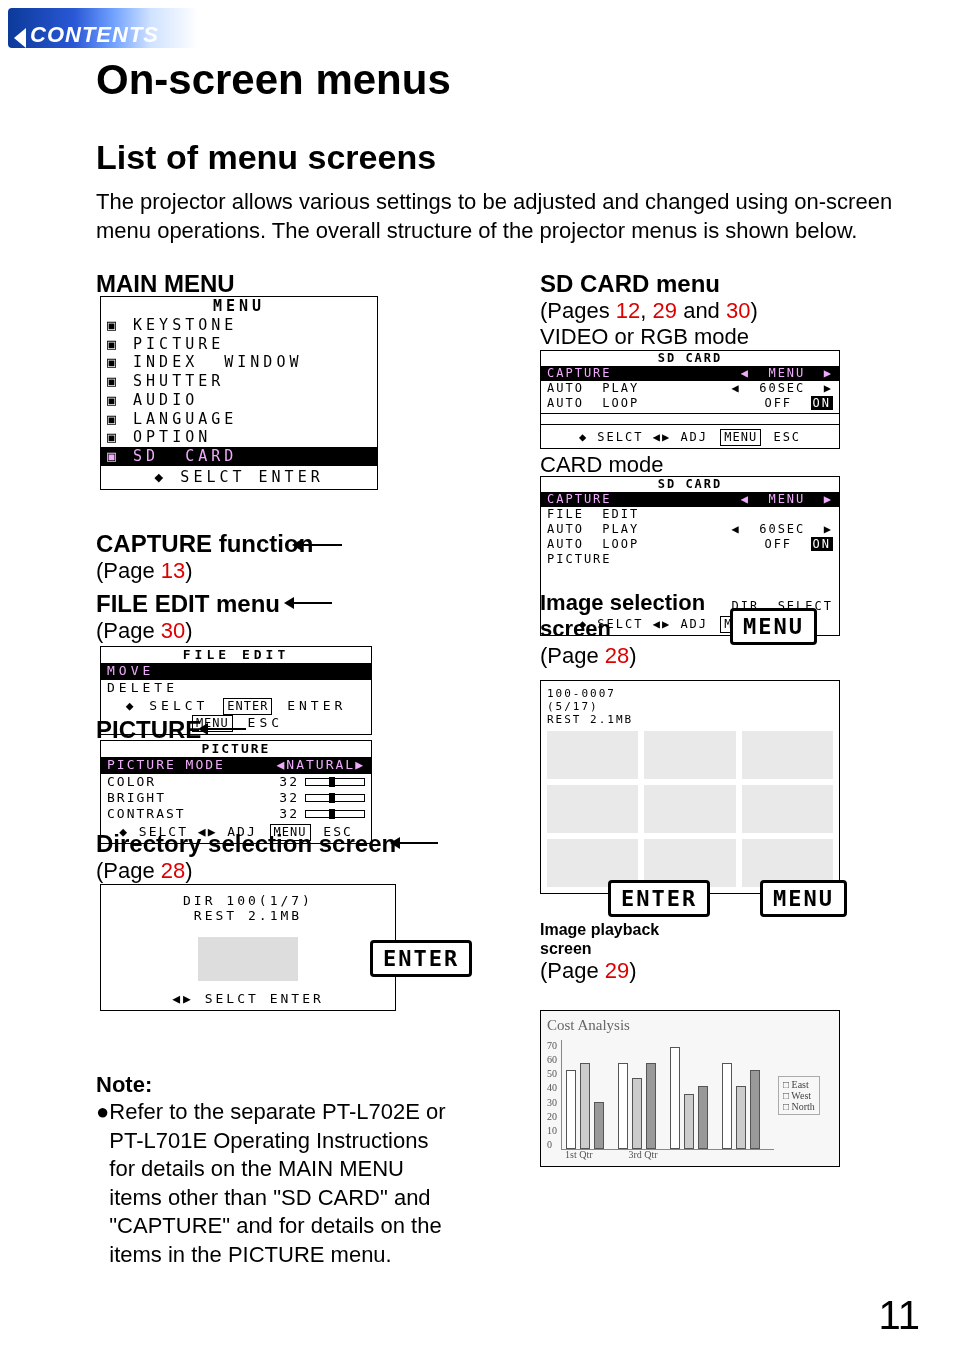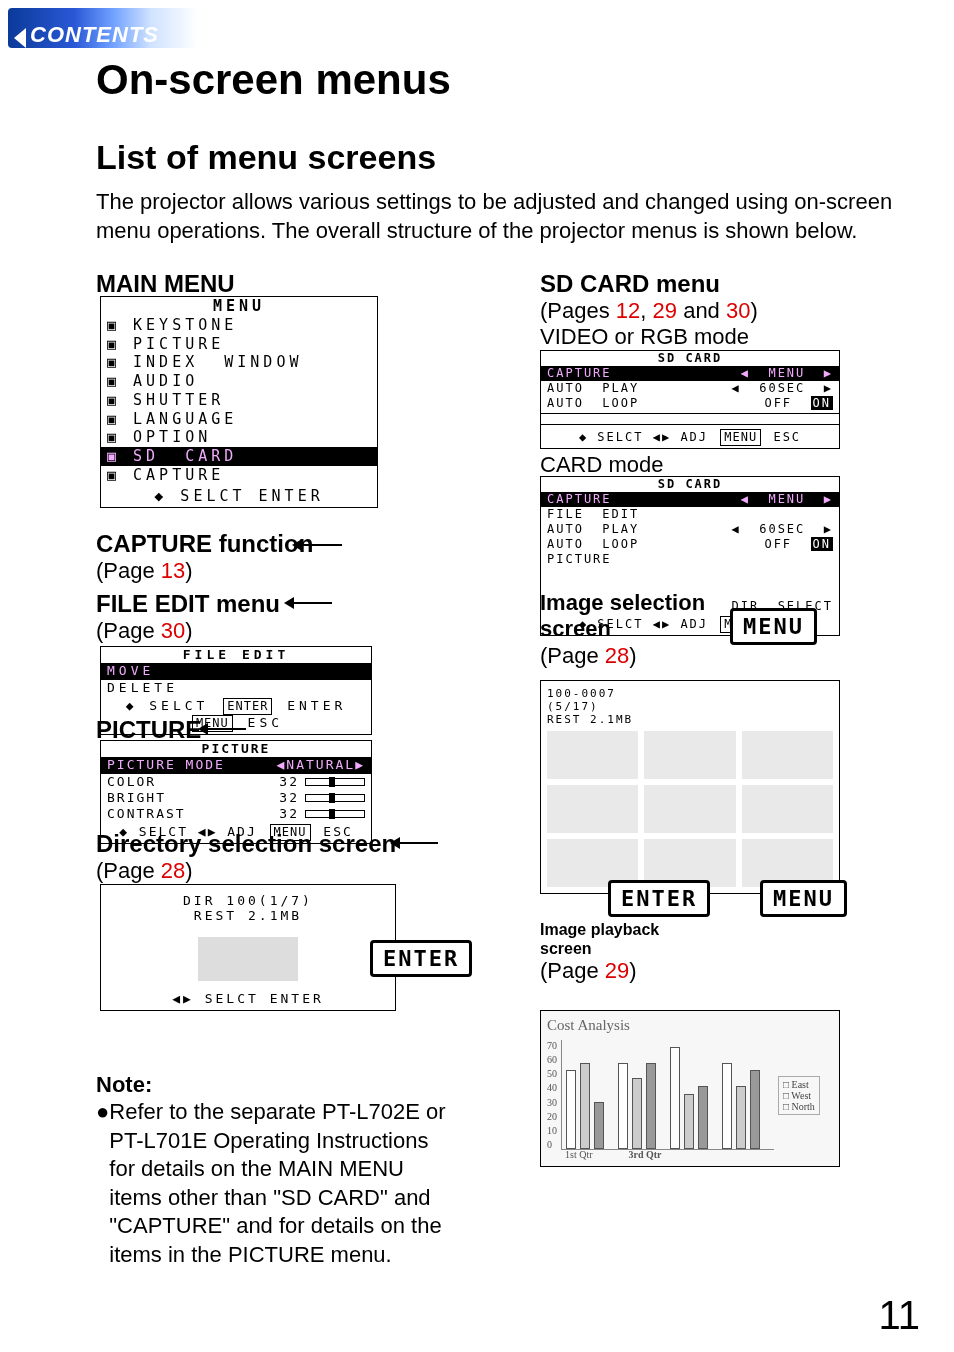--- a/index.html
+++ b/index.html
@@ -135,26 +135,25 @@
 
 <div class="panel" style="top:270px;left:96px;">
   <span class="label">MAIN MENU</span>
 </div>
 <div class="panel menu-box" style="top:296px;left:100px;width:278px;">
   <div class="menu-title">MENU</div>
   <div id="main-menu-items">
       <div class="row">▣ KEYSTONE</div>
       <div class="row">▣ PICTURE</div>
       <div class="row">▣ INDEX  WINDOW</div>
+      <div class="row">▣ SHUTTER</div>
       <div class="row">▣ AUDIO</div>
-      <div class="row">▣ SHUTTER</div>
       <div class="row">▣ LANGUAGE</div>
       <div class="row">▣ OPTION</div>
       <div class="row inverted">▣ SD  CARD</div>
-      <div class="row">▣ CAPTURE</div>
     </div>
   <div class="sel-row">
     ◆ <span>SELCT      ENTER</span>
   </div>
 </div>
 
 <div class="panel" style="top:530px;left:96px;">
   <span class="label">CAPTURE function</span>
   <div class="pageref"><span>(Page </span><span class="red">13</span><span>)</span></div>
 </div>
@@ -316,21 +315,21 @@
         <div style="width: 6px;"></div>
       </div>
     <div class="legend" id="chart-legend">
         <div>□ East</div>
         <div>□ West</div>
         <div>□ North</div>
       </div>
   </div>
   <div class="xax" id="chart-xax">
       <div style="line-height: 1;">1st Qtr</div>
-      <div style="line-height: 1; font-weight: bold;">3rd Qtr</div>
+      <div style="line-height: 1;">3rd Qtr</div>
     </div>
 </div>
 
 <div class="pagenum">11</div>
 
 <div class="line arrow-l" style="top:544px;left:300px;width:42px;height:2px;"></div>
 <div class="line arrow-l" style="top:602px;left:292px;width:40px;height:2px;"></div>
 <div class="line arrow-l" style="top:728px;left:206px;width:40px;height:2px;"></div>
 <div class="line arrow-l" style="top:842px;left:398px;width:40px;height:2px;"></div>
 

